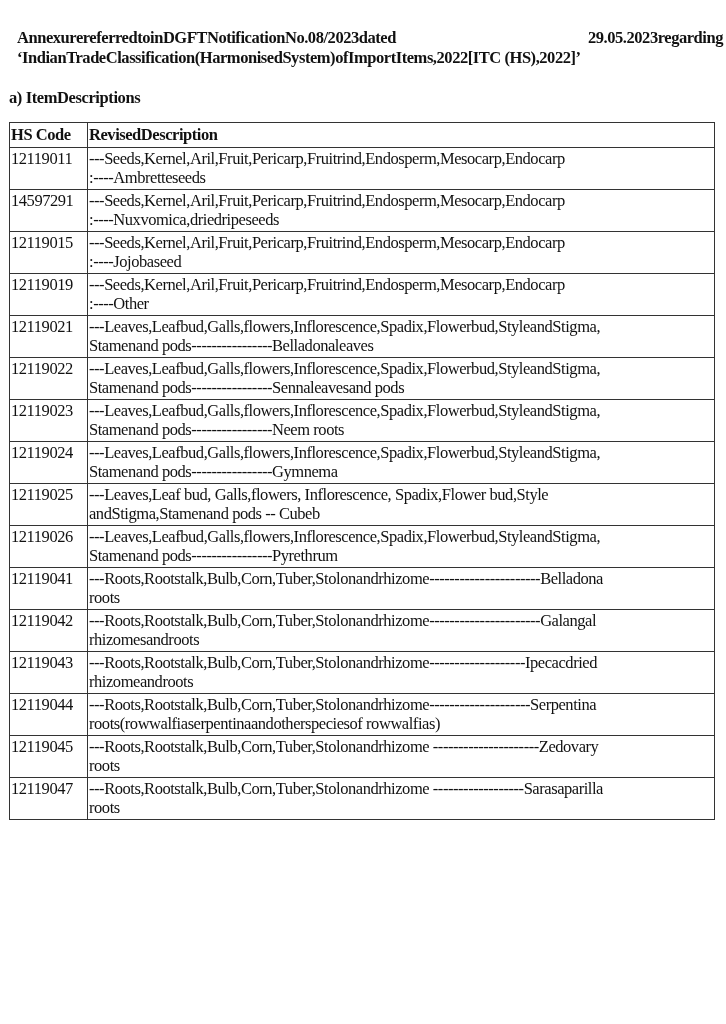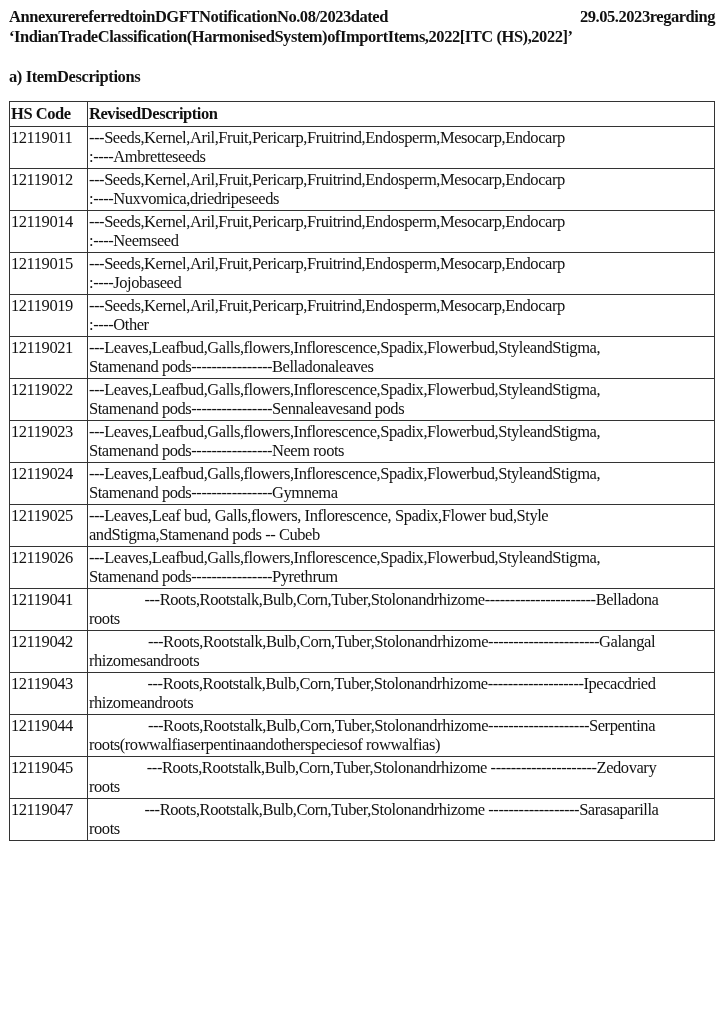--- a/index.html
+++ b/index.html
@@ -3,40 +3,40 @@
 <meta charset="utf-8">
 <style>
   html, body { margin: 0; padding: 0; background: #ffffff; }
   body {
     width: 726px; height: 1024px; overflow: hidden;
     font-family: "Liberation Serif", "DejaVu Serif", serif;
     color: #111111;
   }
   .page { position: relative; padding: 0 0 0 9px; width: 717px; }
   .title {
-    margin: 0; padding-top: 7px;
+    margin: 8px; padding-top: 20px;
     font-weight: bold; font-size: 16.5px; line-height: 20px;
     letter-spacing: -0.45px; width: 706px;
   }
   .title .line1 { display: flex; justify-content: space-between; }
   .section {
     margin: 20px 0 0 0; font-weight: bold; font-size: 16.5px; line-height: 20px;
     letter-spacing: -0.4px;
   }
   table {
     margin-top: 14px;
     border-collapse: collapse; width: 706px;
     font-size: 16.5px; line-height: 19.5px; letter-spacing: -0.45px;
   }
   th, td { border: 1.4px solid #333333; padding: 1px 0 1px 1px; vertical-align: top; text-align: left; }
   th { font-weight: bold; padding-top: 2px; padding-bottom: 2px; }
   th.code, td.code { width: 76px; white-space: nowrap; font-family: Liberation Serif, serif; }
   td.desc { padding-left: 1px; }
   td.desc .l { display: block; white-space: nowrap; overflow: hidden; }
-  td.desc .l.just { display: flex; justify-content: center; }
+  td.desc .l.just { display: flex; justify-content: flex-start; }
 </style>
 </head>
 <body>
 
 <div class="page">
   <div class="title">
     <div class="line1">
       <span>AnnexurereferredtoinDGFTNotificationNo.08/2023dated</span>
       <span>29.05.2023regarding</span>
     </div>
@@ -54,31 +54,24 @@
     </thead>
     <tbody id="rows">
         <tr>
           <td class="code">12119011</td>
           <td class="desc">
             <span class="l">---Seeds,Kernel,Aril,Fruit,Pericarp,Fruitrind,Endosperm,Mesocarp,Endocarp</span>
             <span class="l">:----Ambretteseeds</span>
           </td>
         </tr>
         <tr>
-          <td class="code">12119012</td>
+          <td class="code">14597291</td>
           <td class="desc">
             <span class="l">---Seeds,Kernel,Aril,Fruit,Pericarp,Fruitrind,Endosperm,Mesocarp,Endocarp</span>
             <span class="l">:----Nuxvomica,driedripeseeds</span>
-          </td>
-        </tr>
-        <tr>
-          <td class="code">12119014</td>
-          <td class="desc">
-            <span class="l">---Seeds,Kernel,Aril,Fruit,Pericarp,Fruitrind,Endosperm,Mesocarp,Endocarp</span>
-            <span class="l">:----Neemseed</span>
           </td>
         </tr>
         <tr>
           <td class="code">12119015</td>
           <td class="desc">
             <span class="l">---Seeds,Kernel,Aril,Fruit,Pericarp,Fruitrind,Endosperm,Mesocarp,Endocarp</span>
             <span class="l">:----Jojobaseed</span>
           </td>
         </tr>
         <tr>

